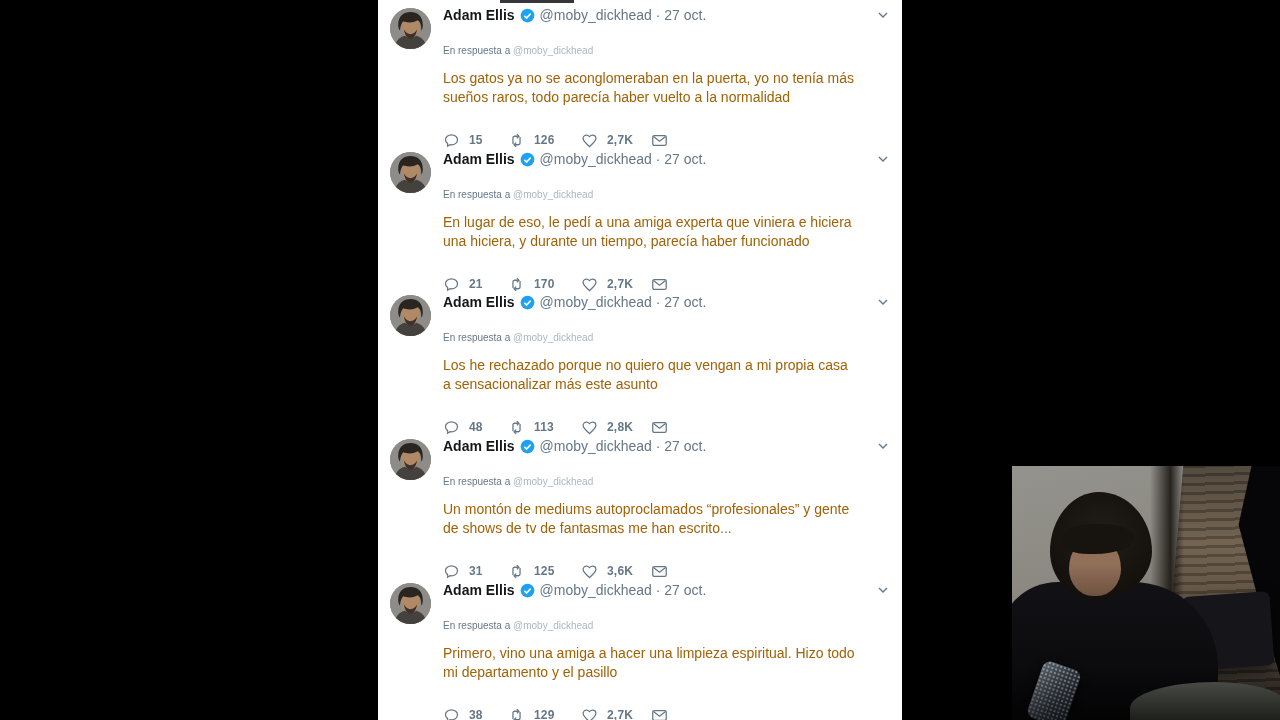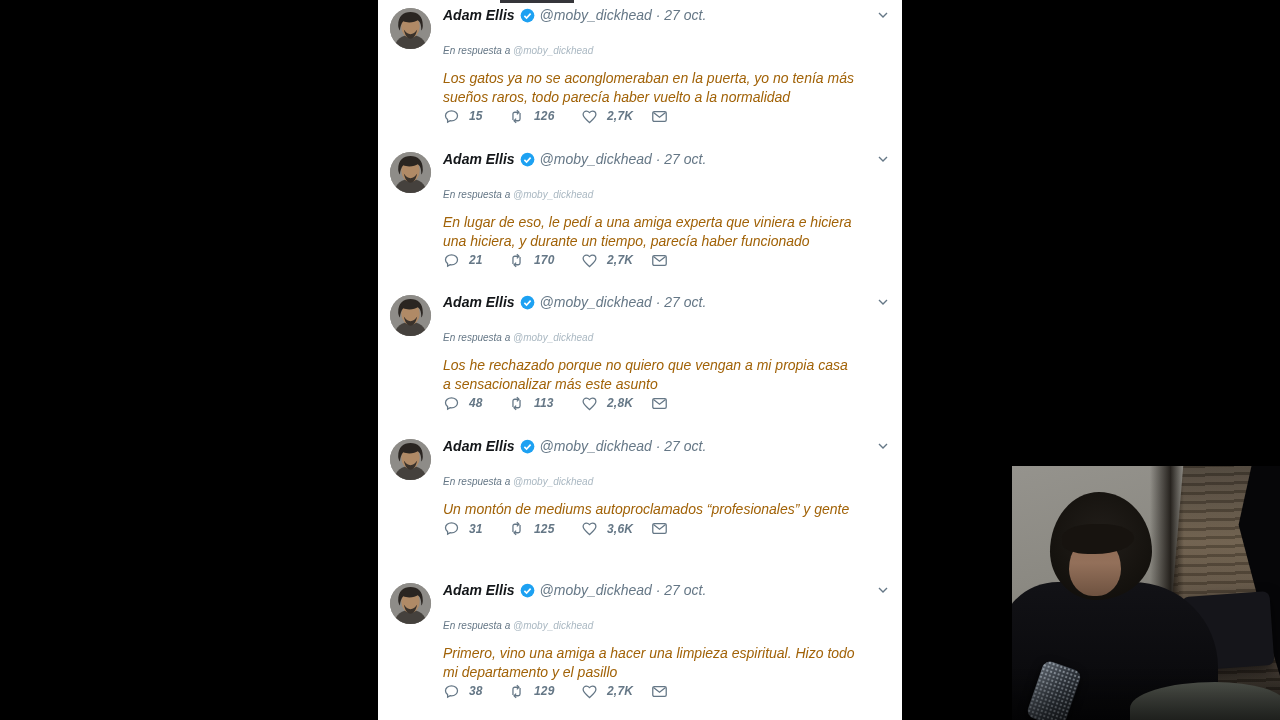--- a/index.html
+++ b/index.html
@@ -9,32 +9,32 @@
 
   
   .feed { position:absolute; left:378px; top:0; width:524px; height:720px; background:#fff; }
   .media-fragment { position:absolute; left:122px; top:0; width:74px; height:3px; background:#35353a; }
 
   .tweet { position:absolute; left:12px; width:504px; height:140px; }
   .avatar { position:absolute; left:0; top:2px; width:41px; height:41px; border-radius:50%;
             overflow:hidden; background:#8e8c88; }
   .avatar svg { display:block; width:41px; height:41px; }
   .chevron { position:absolute; right:3px; top:1px; width:16px; height:16px; color:#657786; }
-  .main { margin-left:53px; padding-right:40px; position:relative;font-style:italic; }
+  .main { margin-left:53px; padding-right:40px; position:relative; }
 
   .name-row { display:flex; align-items:center; gap:5px; height:18px; font-size:14px; white-space:nowrap; }
   .name { font-weight:bold; color:#14171a; }
   .badge { display:inline-flex; width:15px; height:15px; }
   .meta { color:#657786; font-size:14px;text-align:center; }
   .reply-line { margin-top:21px; height:16px; font-size:10px; color:#657786; white-space:nowrap; }
   .reply-handle { color:#aab8c2; }
   .text { margin-top:8px; font-size:14px; line-height:18.5px; color:#a16207; }
   .text div { white-space:nowrap; }
 
-  .stats { display:flex; align-items:center; height:20px; }
+  .stats { display:flex; align-items:center; margin-top:24px; height:20px; }
   .stat { display:flex; align-items:center; gap:9px; color:#657786; }
   .stat.s1 { width:65px; }
   .stat.s2 { width:73px; }
   .stat.s3 { width:70px; }
   .sicon { display:inline-flex; width:17px; height:17px; }
   .count { font-size:12px; font-weight:bold; color:#657786; letter-spacing:.2px; }
 
   
   .webcam { position:absolute; right:0; bottom:0; width:268px; height:254px; overflow:hidden;
             background:#0a0a0a; }
@@ -326,20 +326,21 @@
                 <polyline points="7 12.5 10.5 16 17 9" fill="none" stroke="#fff" stroke-width="2.6"></polyline>
               </svg>
           </span>
           <span class="meta"><span>@moby_dickhead</span> <span>· 27 oct.</span></span>
         </div>
         <div class="reply-line">
           <span>En respuesta a</span> <span class="reply-handle">@moby_dickhead</span>
         </div>
         <div class="text">
           <div>Un montón de mediums autoproclamados “profesionales” y gente</div>
+          <div>de shows de tv de fantasmas me han escrito...</div>
         </div>
         <div class="stats">
           <div class="stat s1">
             <span class="sicon">
                 <svg viewBox="0 0 24 24" fill="none" stroke="#657786" stroke-width="1.8">
                   <path d="M12 4c-4.7 0-8.5 3.1-8.5 7 0 2.2 1.2 4.1 3 5.4V20l3.6-2.1c.6.1 1.2.2 1.9.2 4.7 0 8.5-3.1 8.5-7S16.7 4 12 4z"></path>
                 </svg>
               </span>
             <span class="count">31</span>
           </div>

